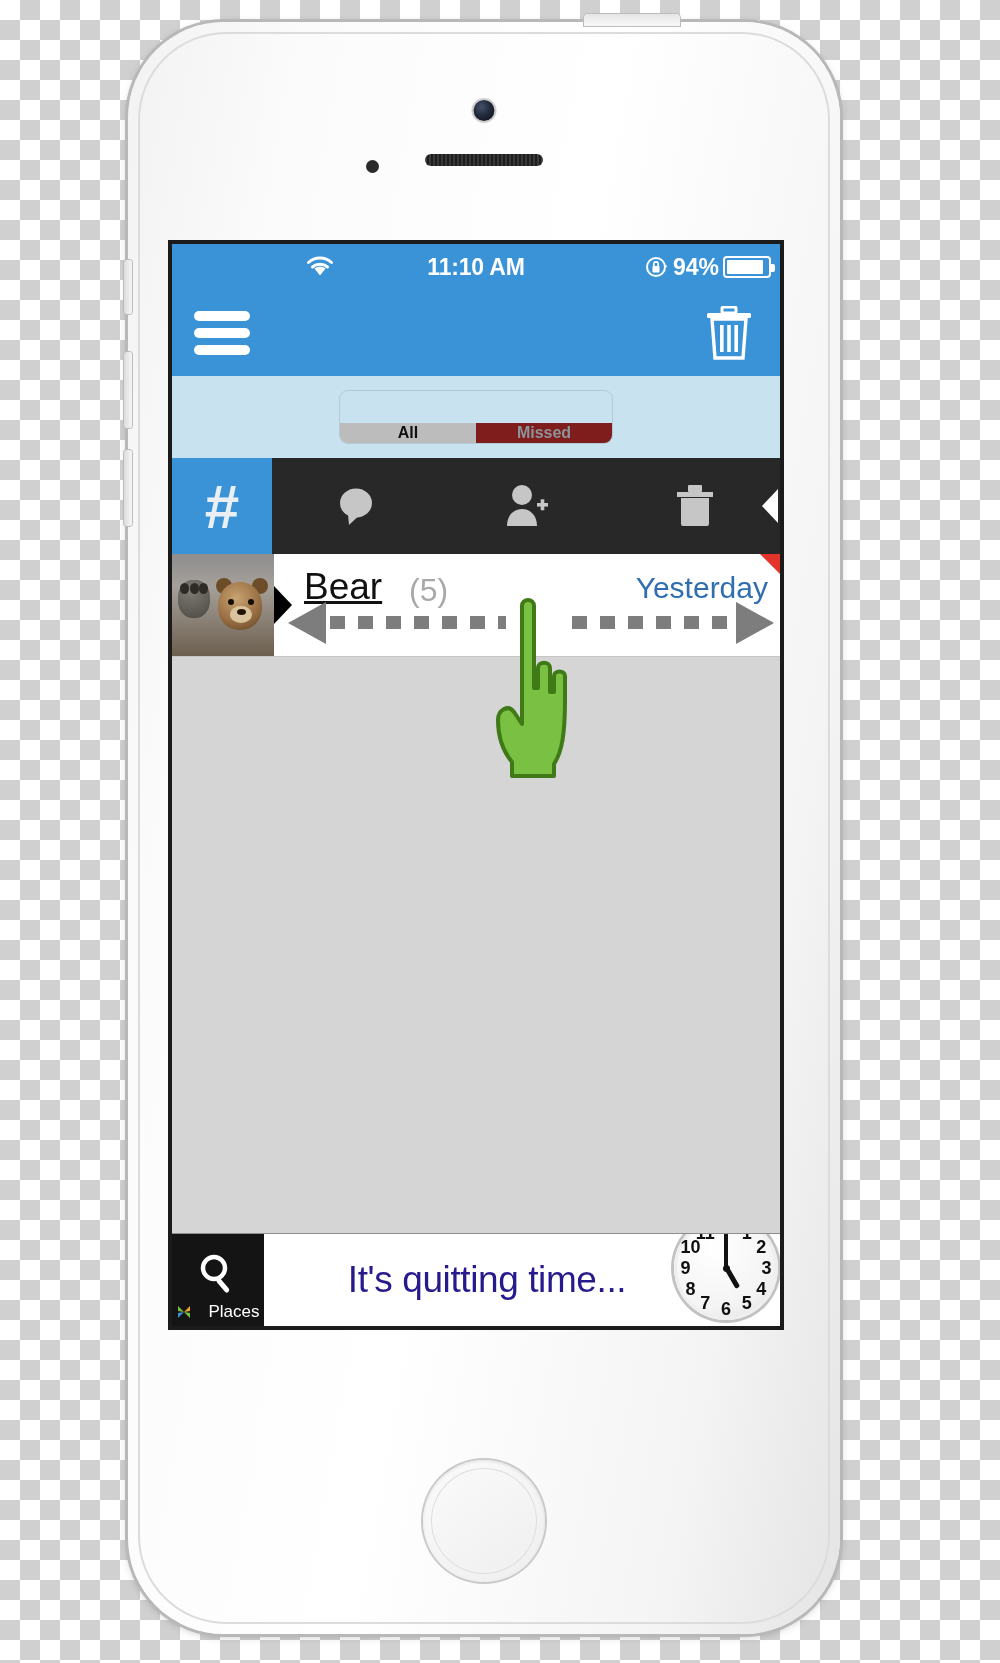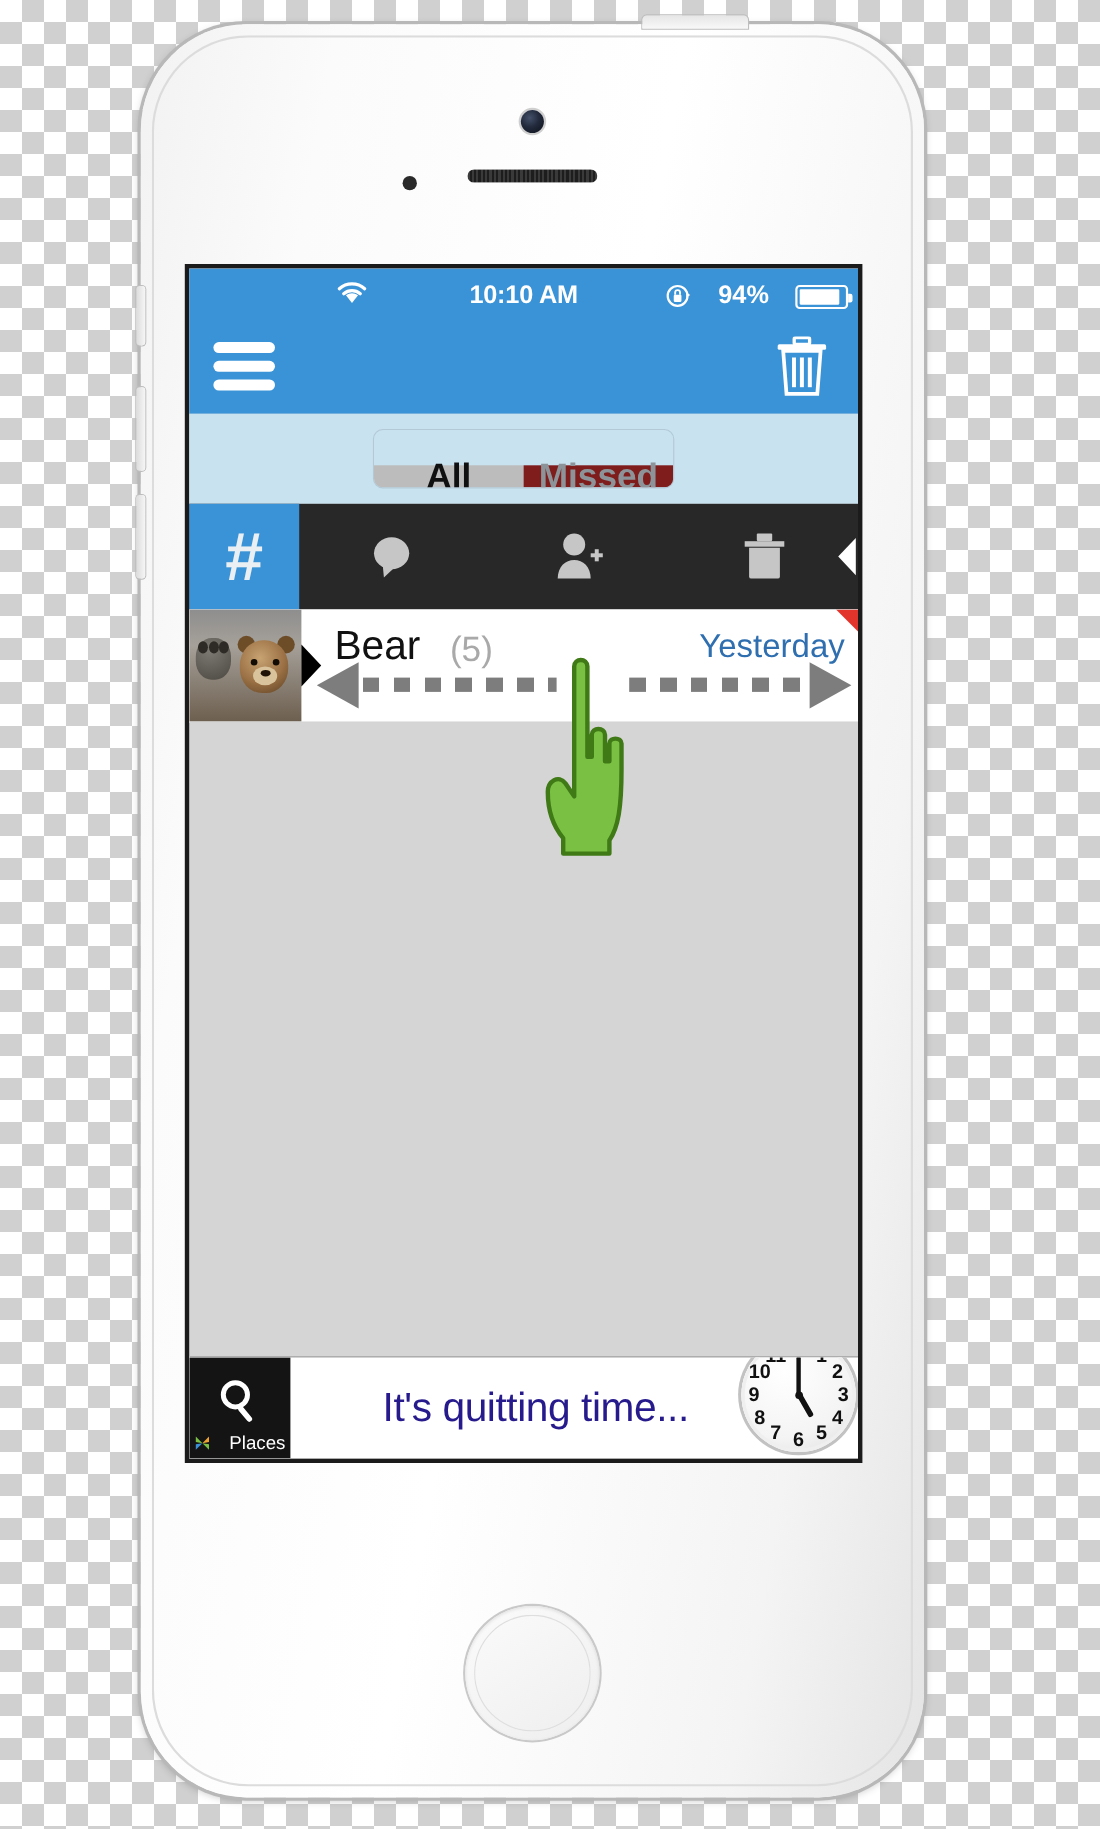--- a/index.html
+++ b/index.html
@@ -128,21 +128,21 @@
   }
   #wifi-icon { position: absolute; left: 133px; top: 10px; }
   #status-time {
     position: absolute;
     left: 0; right: 0;
     text-align: center;
     letter-spacing: -0.2px;
   }
   #status-right {
     position: absolute; right: 9px;
-    display: flex; align-items: flex-end; gap: 24px;
+    display: flex; align-items: center; gap: 4px;
   }
   #battery-shell {
     width: 48px; height: 22px;
     border: 2px solid #ffffff;
     border-radius: 4px;
     position: relative;
     box-sizing: border-box;
   }
   #battery-shell::after {
     content: "";
@@ -194,21 +194,21 @@
   #segmented-control {
     display: flex;
     width: 272px; height: 52px;
     border-radius: 8px;
     overflow: hidden;
     box-shadow: 0 0 0 1px #b3c9d6;
   }
   .seg {
     flex: 1;
     display: flex; align-items: center; justify-content: center;
-    font-size: 32px;
+    font-size: 16px;
     cursor: pointer;
     margin-top: 32px;
   }
   .seg.active { background: #bcbcbc; color: #101010; font-weight: bold; }
   .seg.inactive { background: #7f1d1d; color: #8d9499; font-weight: bold; }
 
   
   #action-toolbar {
     height: 96px;
     background: #282828;
@@ -302,21 +302,21 @@
     border-bottom: 19px solid transparent;
     border-left: 18px solid #000000;
     z-index: 4;
   }
   #contact-body {
     flex: 1;
     position: relative;
   }
   #contact-name {
     position: absolute; left: 30px; top: 12px;
-    font-size: 37px; color: #111111;
+    font-size: 37px; color: #111111; text-decoration: underline;
   }
   #contact-count {
     position: absolute; left: 135px; top: 18px;
     font-size: 32px; color: #a9a9a9;
   }
   #contact-time {
     position: absolute; right: 12px; top: 17px;
     font-size: 30px; color: #2f6fb0;
   }
   #red-flag {
@@ -447,21 +447,21 @@
 
   <div id="screen-bezel">
     <div id="screen">
 
       <div id="status-bar">
         <svg id="wifi-icon" width="30" height="24" viewBox="0 0 30 24">
           <path d="M15 21.5 L9.5 14.5 a9 9 0 0 1 11 0 Z" fill="#ffffff"></path>
           <path d="M3.5 8.5 a17 17 0 0 1 23 0" stroke="#ffffff" stroke-width="3" fill="none" stroke-linecap="round"></path>
           <path d="M7.5 13 a11.5 11.5 0 0 1 15 0" stroke="#ffffff" stroke-width="3" fill="none" stroke-linecap="round"></path>
         </svg>
-        <div id="status-time">10:10 AM</div>
+        <div id="status-time">11:10 AM</div>
         <div id="status-right">
           <svg width="24" height="24" viewBox="0 0 24 24">
             <circle cx="11" cy="12" r="9" fill="none" stroke="#ffffff" stroke-width="2"></circle>
             <rect x="7.5" y="11" width="7" height="6.5" rx="1" fill="#ffffff"></rect>
             <path d="M8.8 11 v-2 a2.2 2.2 0 0 1 4.4 0 v2" fill="none" stroke="#ffffff" stroke-width="1.7"></path>
             <path d="M19 9 l3.5 2.2 -3.5 2.2 z" fill="#ffffff"></path>
           </svg>
           <span>94%</span>
           <div id="battery-shell">
             <div id="battery-fill" style="width: calc(90% - 4px);"></div>

